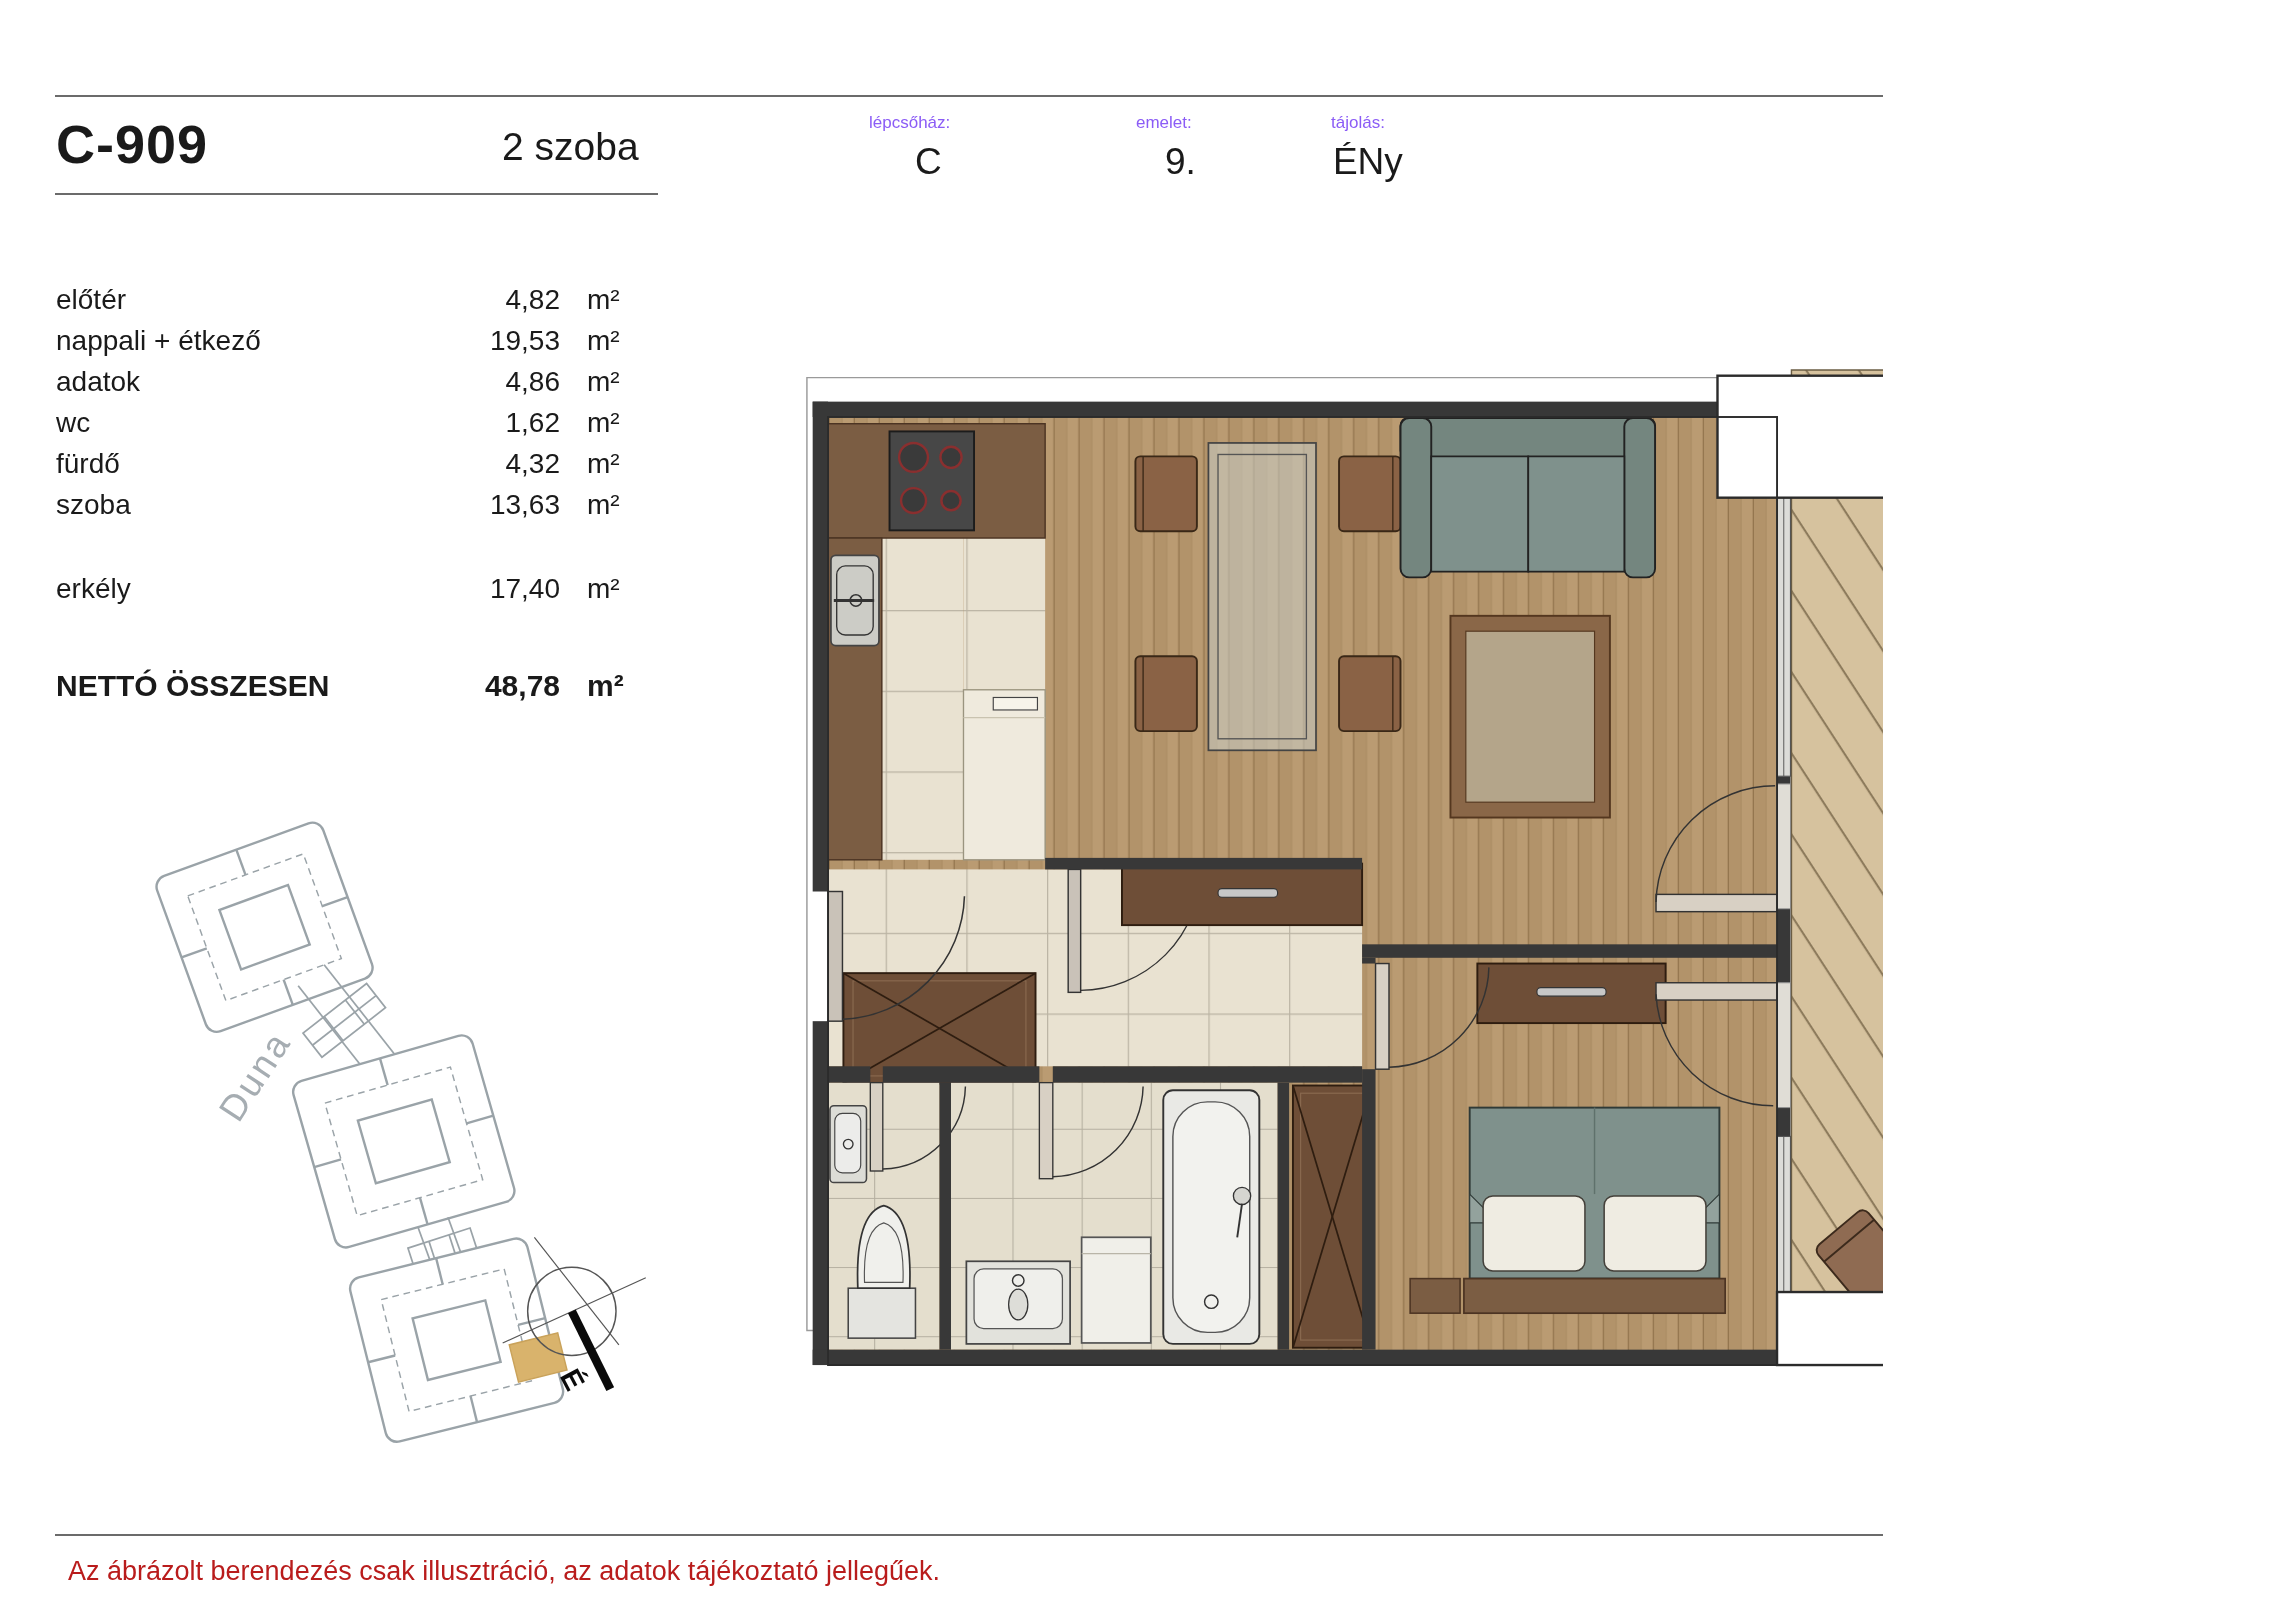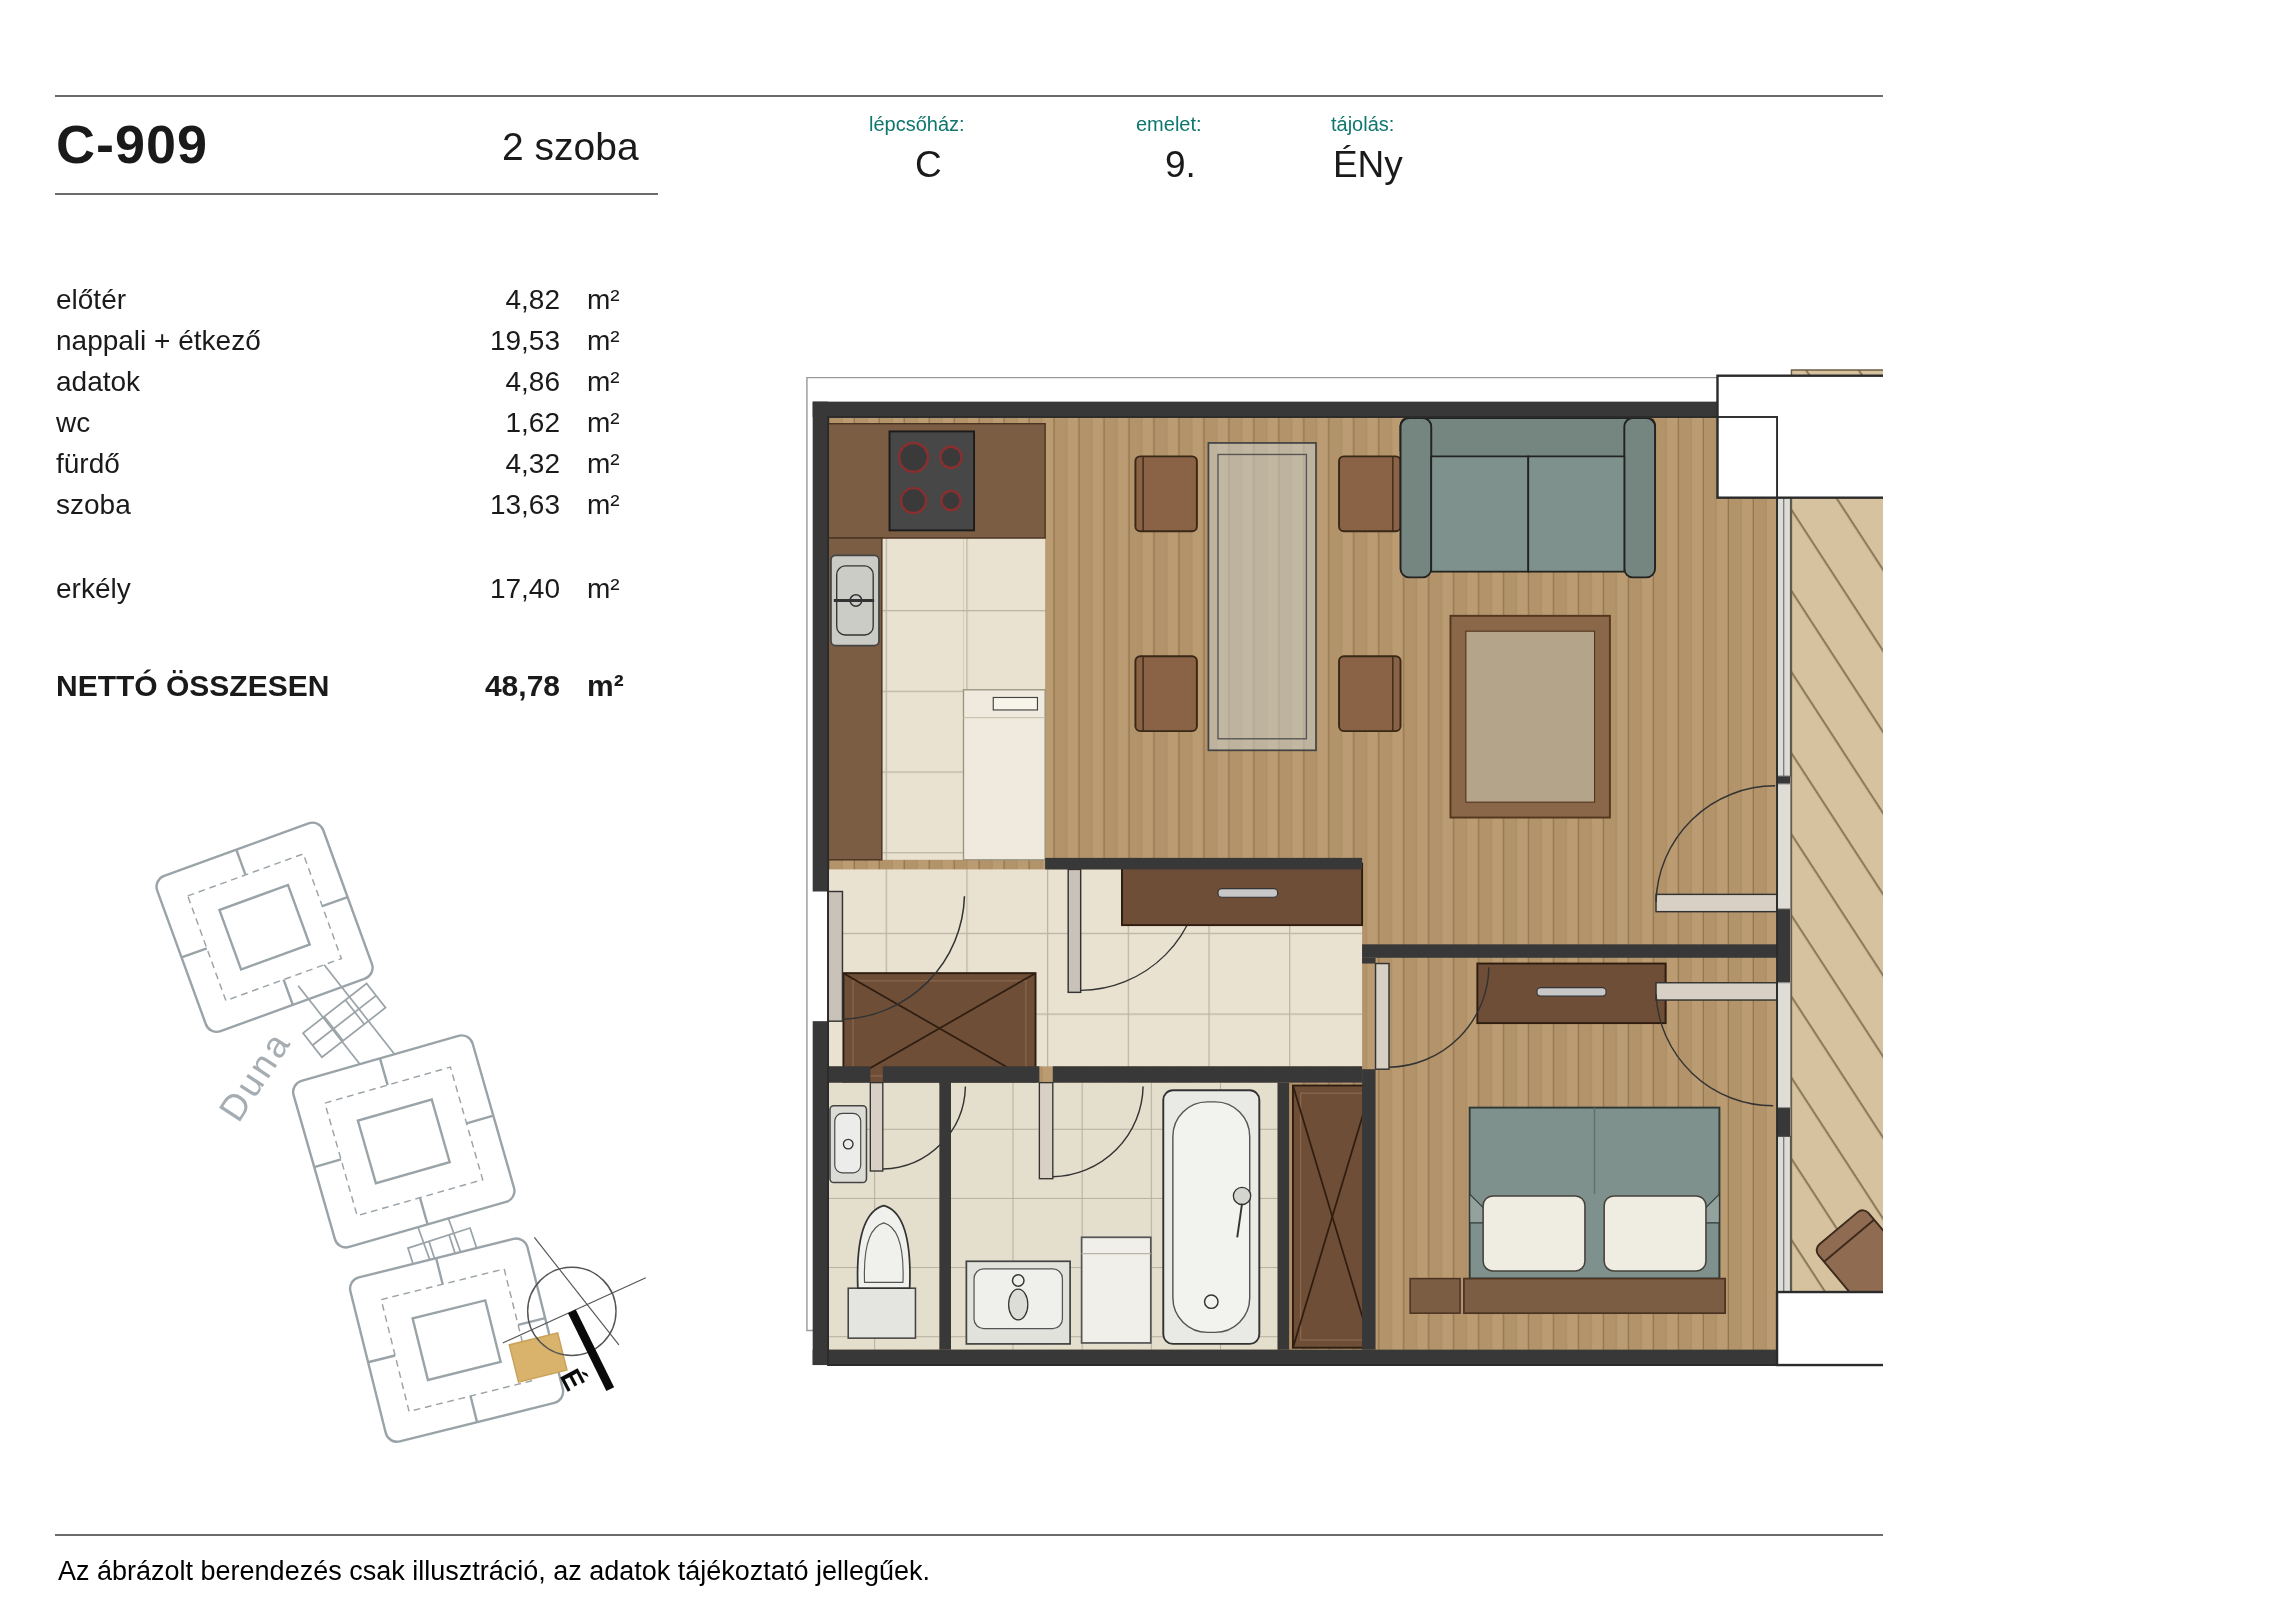--- a/index.html
+++ b/index.html
@@ -10,36 +10,36 @@
   }
   .hline { position:absolute; background:#6b6b6b; height:1.9px; }
   #hline-top    { left:55px; top:95px;  width:2174px; }
   #hline-title  { left:55px; top:193px; width:603px;  }
   #hline-footer { left:55px; top:1534px; width:2174px; }
 
   #unit-id   { position:absolute; left:56px; top:113px; font-size:54px; font-weight:bold; letter-spacing:1px; }
   #unit-type { position:absolute; left:502px; top:125px; font-size:39px; }
 
   .hfield { position:absolute; top:113px; }
-  .hfield .lbl { font-size:20px; color:#0f766e; }
+  .hfield .lbl { font-size:17px; color:#8b5cf6; }
   .hfield .val { font-size:37px; margin-top:7.7px; }
   #hf-0 { left:869px; }  #hf-0 .val { padding-left:46px; }
   #hf-1 { left:1112px;margin-left:24px; } #hf-1 .val { padding-left:29px; }
   #hf-2 { left:1331px; } #hf-2 .val { padding-left:1.9px; }
 
   #area-table { position:absolute; left:56px; top:284px; width:615px; }
   .arow { display:grid; grid-template-columns: 336px 168px 29px; height:41px; align-items:baseline; }
   .arow .aname { font-size:28px; }
   .arow .aval  { font-size:28px; text-align:right; }
   .arow .aunit { font-size:28px; padding-left:27px; }
   #balcony-row { margin-top:43px; }
   #total-row   { margin-top:55px; }
   #total-row .aname, #total-row .aval, #total-row .aunit { font-size:30px; font-weight:bold; }
 
-  #footer-note { position:absolute; left:58px; top:1556px; font-size:27px; color:#000000; }
+  #footer-note { position:absolute; left:68px; top:1556px; font-size:27px; color:#b91c1c; }
 
   #site-map  { position:absolute; left:125px; top:740px; }
   #floorplan { position:absolute; left:805px; top:368px; }
   svg text { font-family:"Liberation Sans", sans-serif; }
 </style>
 </head>
 <body>
 
 <div class="page">
 

